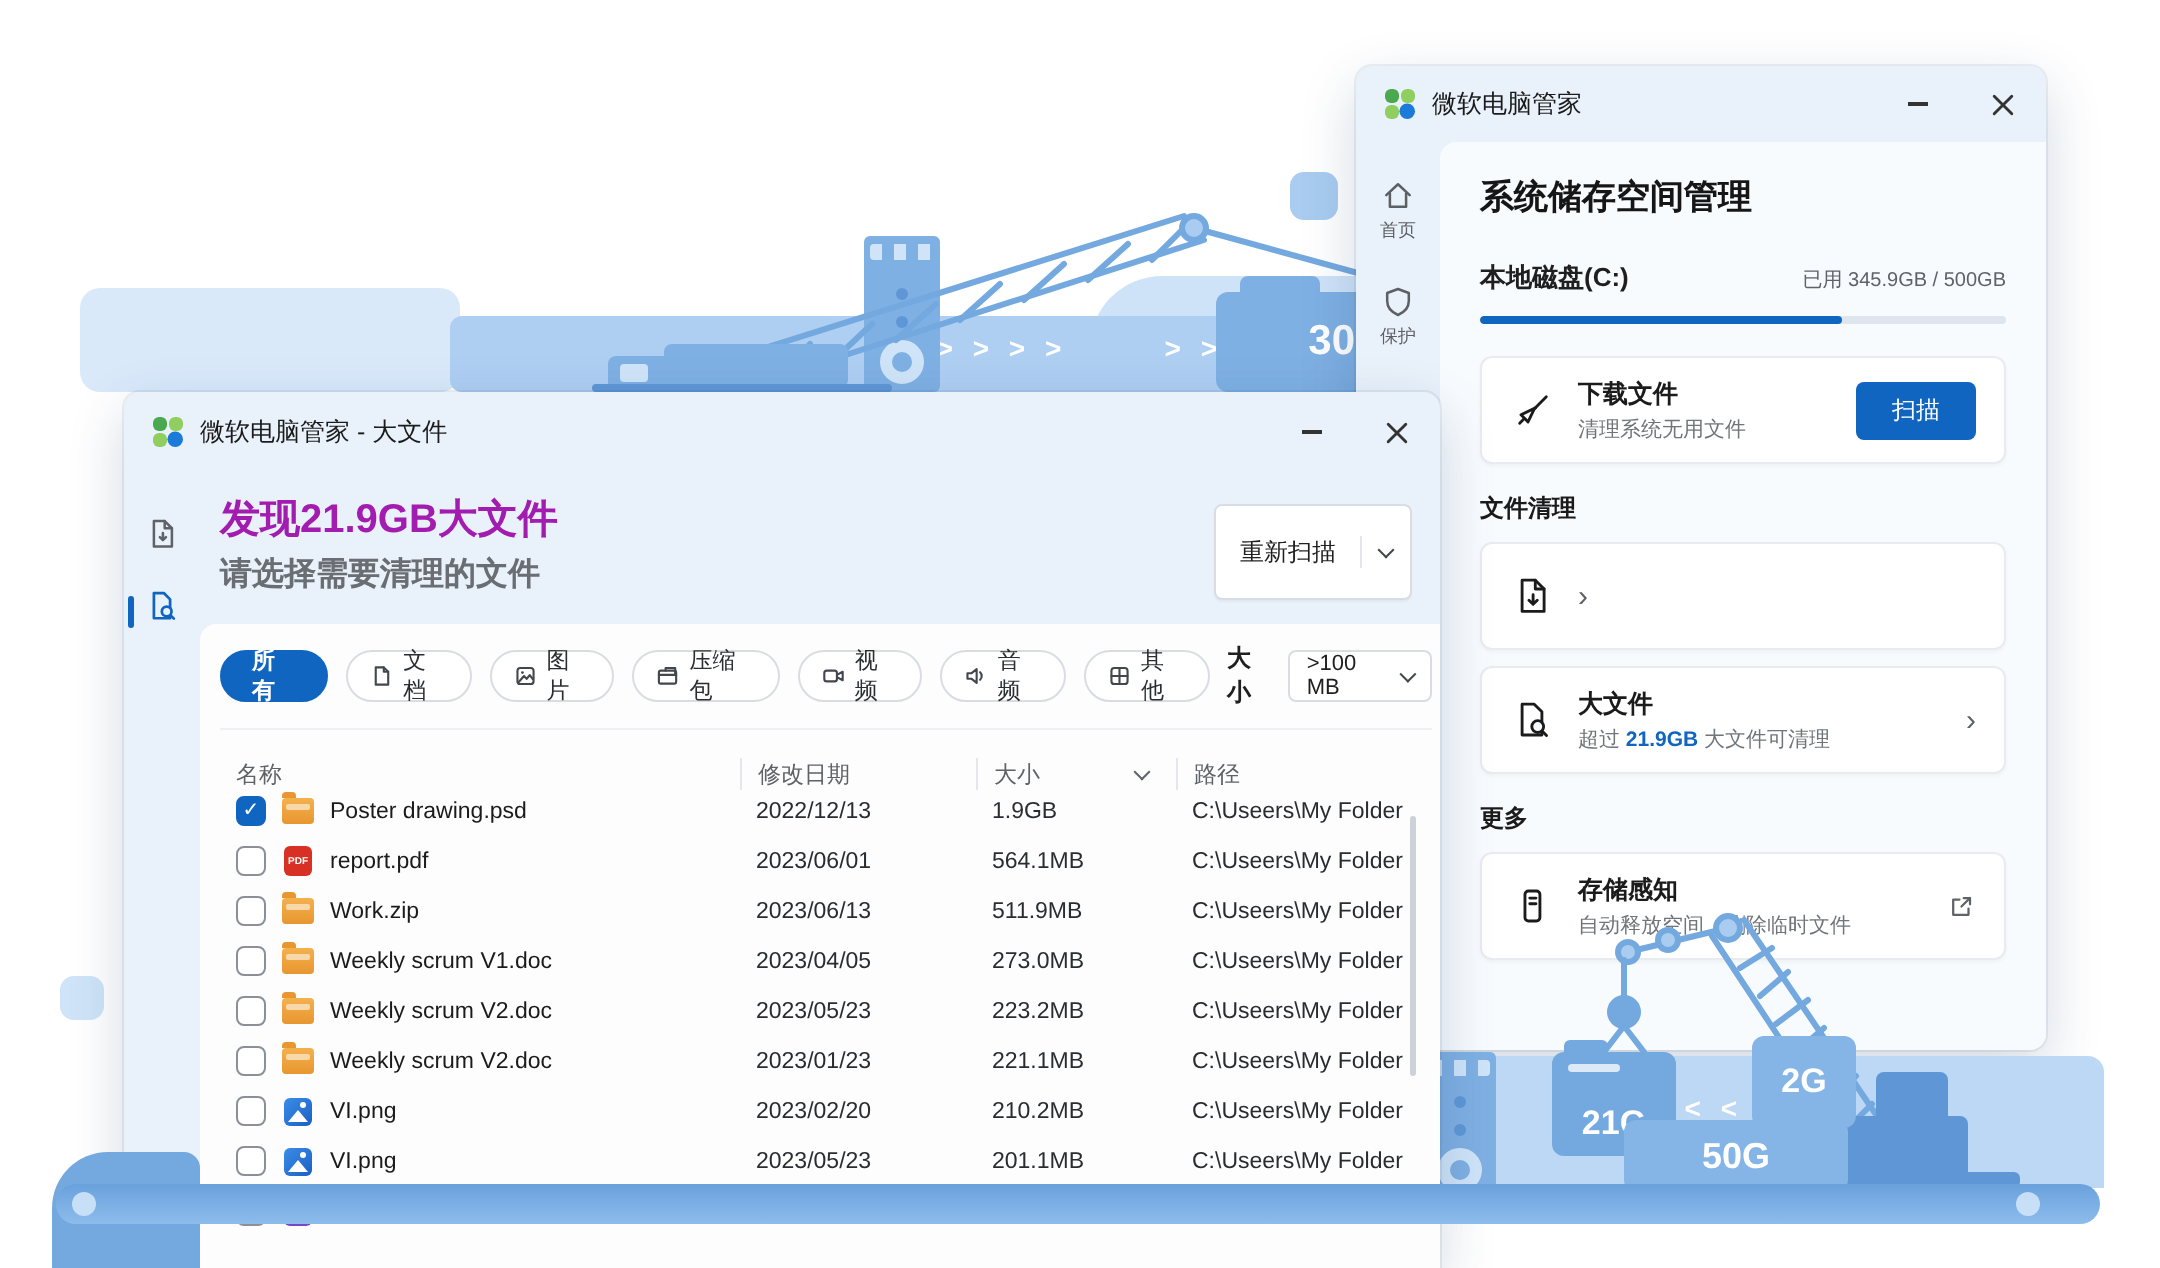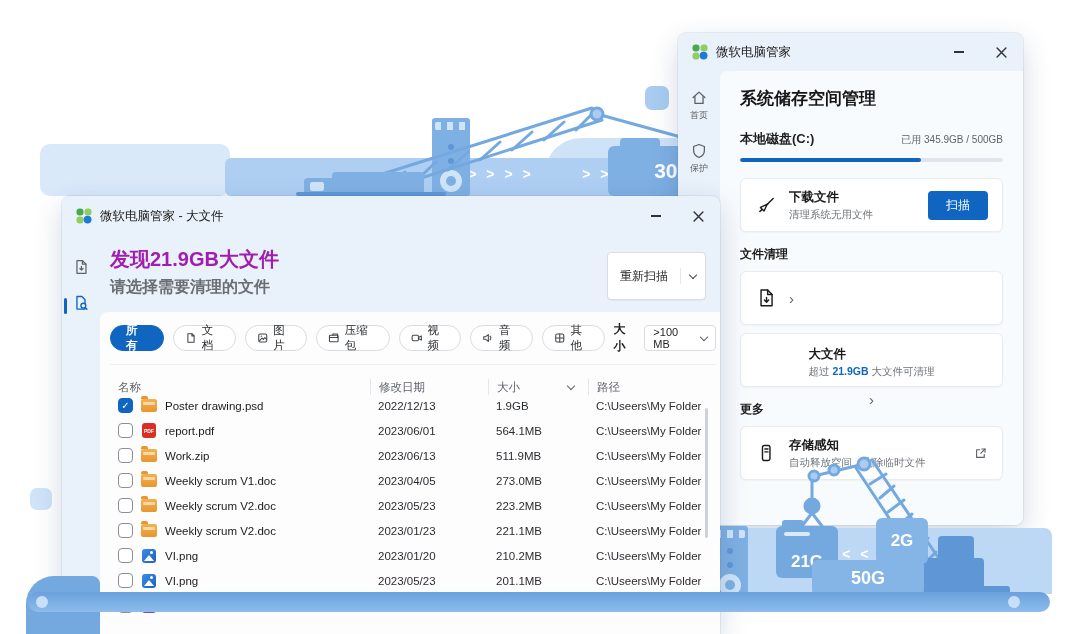--- a/index.html
+++ b/index.html
@@ -57,21 +57,21 @@
               background:#1065c0; border-radius:2px; }
   .st-content { flex:1; background:#f8fbfe; border-radius:8px 0 0 0; padding:16px 20px 0 20px; }
   .st-h1 { font-size:17px; font-weight:700; color:#161616; margin-bottom:20px; }
   .disk-row { display:flex; align-items:baseline; justify-content:space-between; margin-bottom:10px; }
   .disk-name { font-size:13px; font-weight:700; }
   .disk-usage { font-size:10px; color:#5f6368; }
   .progress { height:4px; background:#dfe5ec; border-radius:2px; overflow:hidden; margin-bottom:16px; }
   .progress > div { height:100%; background:#1065c0; border-radius:2px; }
   .card { background:#ffffff; border:1px solid #e8ebef; border-radius:6px; box-shadow:0 1px 2px rgba(0,0,0,.04);
           display:flex; align-items:center; padding:0 14px; height:54px; gap:12px; cursor:pointer; }
-  .card + .card { margin-top:8px;flex-direction:column; }
+  .card + .card { margin-top:8px; }
   .card .ctexts { flex:1; min-width:0; }
   .card .ctitle { font-size:12.5px; font-weight:700; color:#1b1b1b; margin-bottom:2px; }
   .card .cdesc { font-size:10.5px; color:#70757a; }
   .card .cdesc .hl { color:#1065c0; font-weight:700; }
   .sec-label { font-size:12px; font-weight:700; margin:14px 0 8px 0; color:#1b1b1b; }
   .scan-btn { background:#1065c0; color:#fff; font-size:12px; border:none; border-radius:4px;
               padding:6px 18px; cursor:pointer; }
   .chev-r { font-size:15px; color:#5f6368; }
 
   
@@ -520,21 +520,21 @@
     <div class="fsize">221.1MB</div>
     <div class="fpath">C:\Useers\My Folder</div>
   </div>
 
   <div class="grid4 trow">
     <div class="c1">
       <div class="checkbox"></div>
       <span class="ficon ic-image"></span>
       <span class="fname">VI.png</span>
     </div>
-    <div class="fdate">2023/01/20</div>
+    <div class="fdate">2023/02/20</div>
     <div class="fsize">210.2MB</div>
     <div class="fpath">C:\Useers\My Folder</div>
   </div>
 
   <div class="grid4 trow">
     <div class="c1">
       <div class="checkbox"></div>
       <span class="ficon ic-image"></span>
       <span class="fname">VI.png</span>
     </div>

